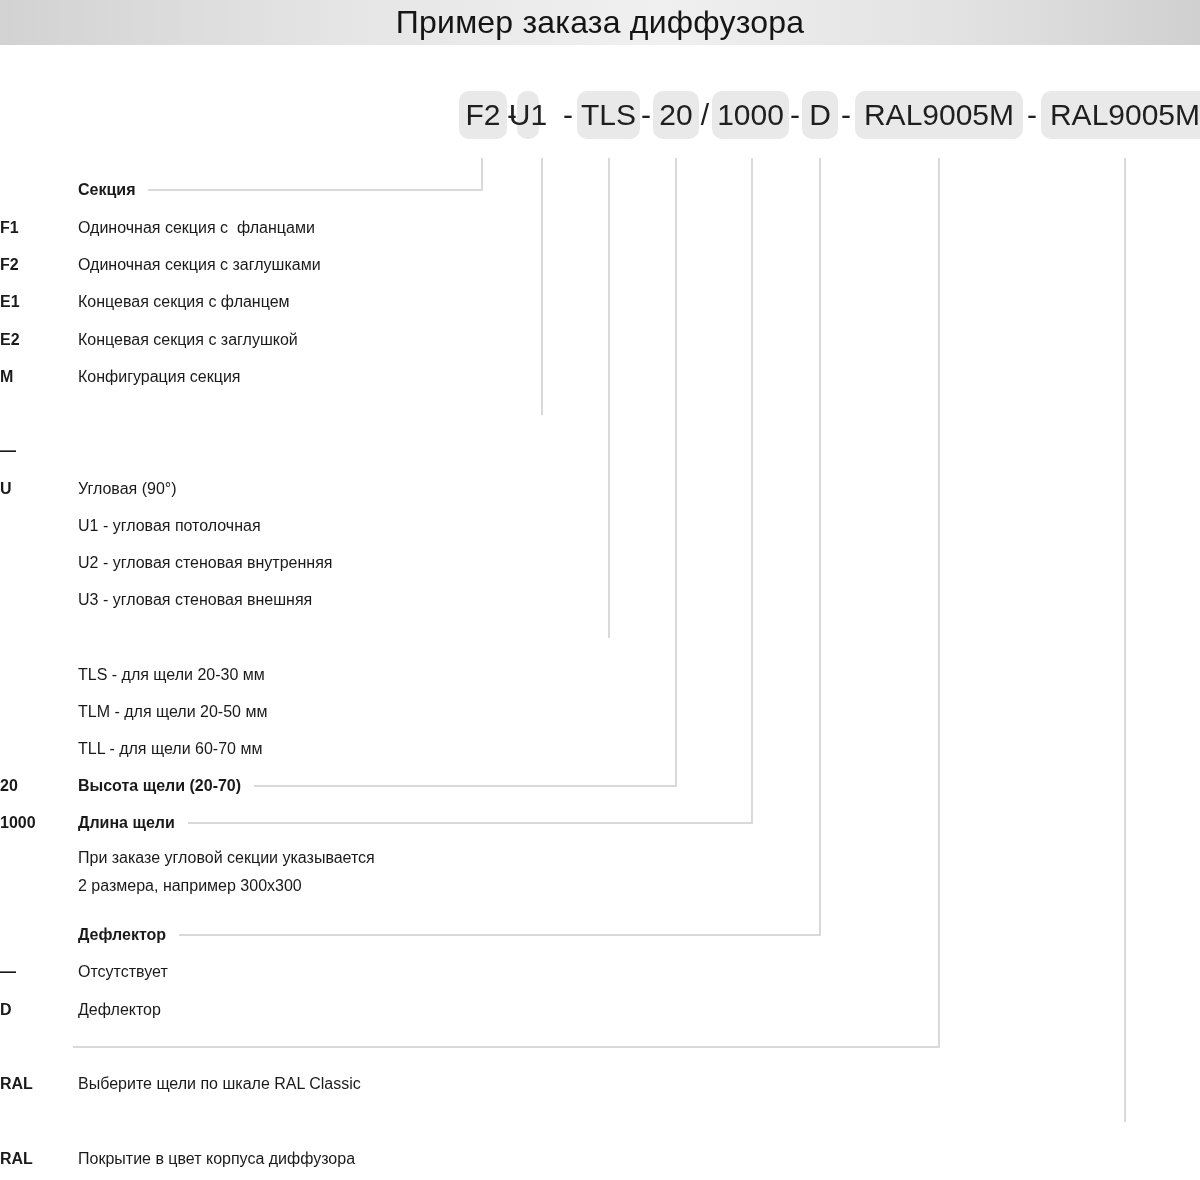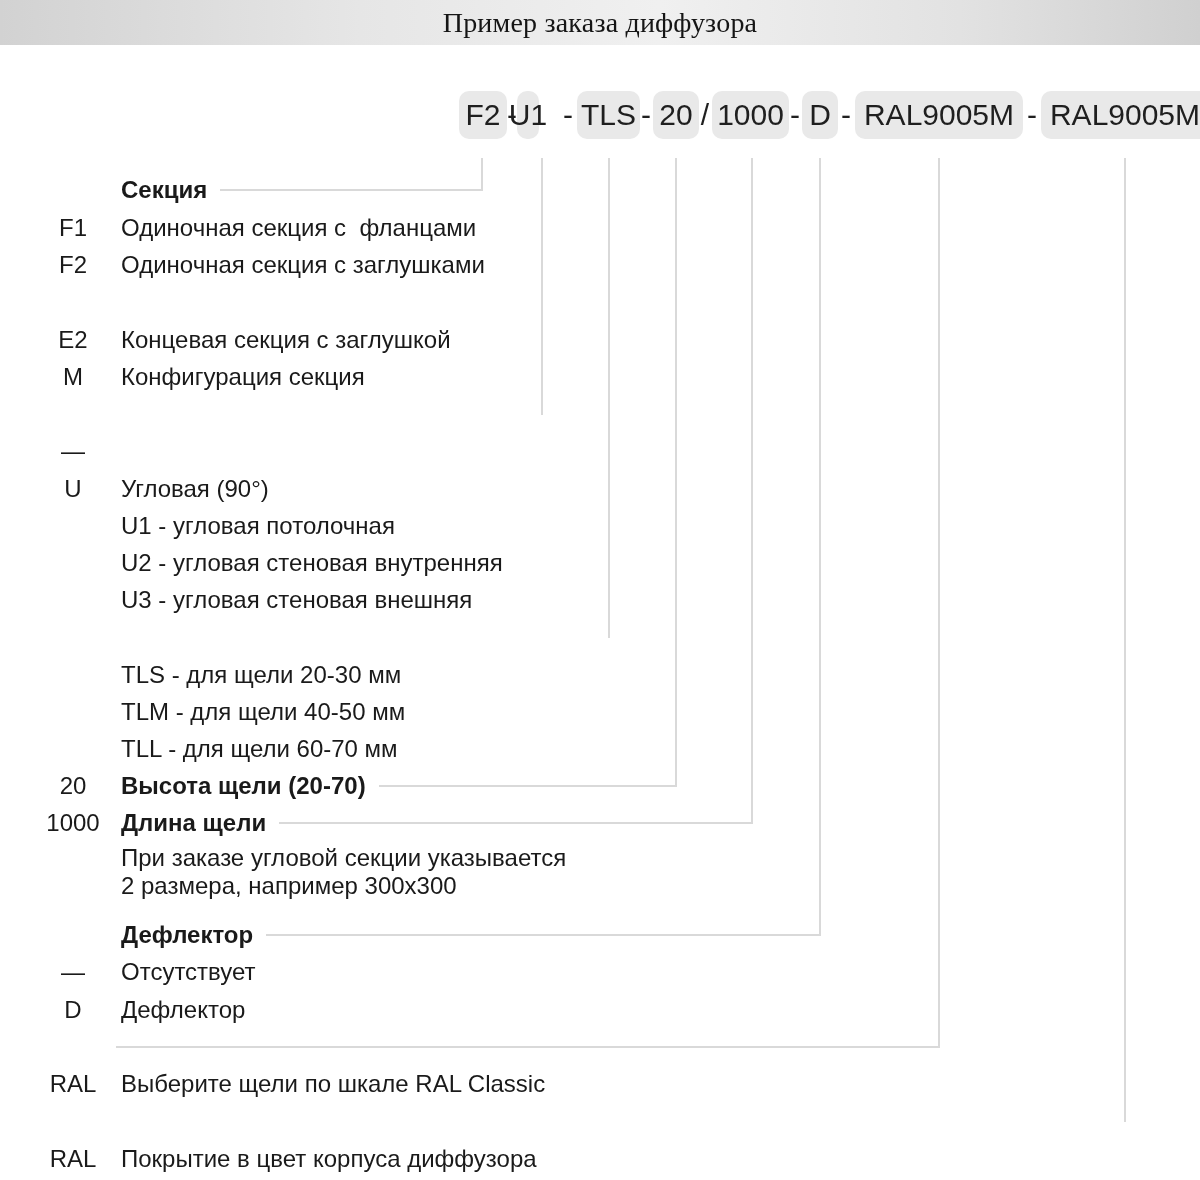--- a/index.html
+++ b/index.html
@@ -11,21 +11,21 @@
     overflow:hidden;
   }
   .page{position:relative;width:1200px;height:1180px;overflow:hidden;}
 
   
   .titlebar{
     position:absolute;left:0;top:0;width:1200px;height:45px;
     background:linear-gradient(to right,#d2d2d2 0%,#e6e6e6 30%,#f0f0f0 55%,#e2e2e2 80%,#d0d0d0 100%);
     display:flex;align-items:center;justify-content:center;
   }
-  .titlebar .t{font-size:28px;color:#151515;letter-spacing:.2px;font-family:Liberation Serif, serif;}
+  .titlebar .t{font-size:32px;color:#151515;letter-spacing:.2px;}
 
   
   .seg{
     position:absolute;top:91px;height:48px;
     background:#e9e9e9;border-radius:10px;
     display:flex;align-items:center;justify-content:center;
     font-size:30px;color:#1f1f1f;white-space:nowrap;
   }
   .sep{
     position:absolute;top:91px;height:48px;width:20px;
@@ -33,25 +33,25 @@
     font-size:30px;color:#1f1f1f;
   }
 
   
   .vline{position:absolute;top:158px;width:2px;background:#d9d9d9;}
 
   
   .row{
     position:absolute;left:0;height:38px;
     display:flex;align-items:center;
-    font-size:24px;white-space:nowrap;
+    font-size:16px;white-space:nowrap;
   }
   .row .code{
-    flex:0 0 60px;width:60px;text-align:center;
-    font-weight:400;white-space:pre;padding-left:43px;
+    flex:0 0 60px;width:60px;text-align:left;
+    font-weight:700;white-space:pre;
   }
   .row .label{margin-left:18px;white-space:pre;}
   .row.heading .label{font-weight:700;}
   .row.heading{width:auto;}
   .row.heading .hline{
     flex:1 1 auto;height:2px;background:#d9d9d9;margin-left:13px;
   }
   .row.note{height:30px;}
 </style>
 </head>
@@ -96,20 +96,24 @@
       <span class="hline"></span>
   </div>
   <div class="row" style="top:209px">
     <span class="code">F1</span>
       <span class="label">Одиночная секция с  фланцами</span>
   </div>
   <div class="row" style="top:246px">
     <span class="code">F2</span>
       <span class="label">Одиночная секция с заглушками</span>
   </div>
+  <div class="row" style="top:283px">
+    <span class="code">E1</span>
+      <span class="label">Концевая секция с фланцем</span>
+  </div>
   <div class="row" style="top:321px">
     <span class="code">E2</span>
       <span class="label">Концевая секция с заглушкой</span>
   </div>
   <div class="row" style="top:358px">
     <span class="code">M</span>
       <span class="label">Конфигурация секция</span>
   </div>
 
   <div class="row" style="top:432px">
@@ -131,21 +135,21 @@
     <span class="code"></span>
       <span class="label">U3 - угловая стеновая внешняя</span>
   </div>
 
   <div class="row" style="top:656px">
     <span class="code"></span>
       <span class="label">TLS - для щели 20-30 мм</span>
   </div>
   <div class="row" style="top:693px">
     <span class="code"></span>
-      <span class="label">TLM - для щели 40-50 мм</span>
+      <span class="label">TLM - для щели 20-50 мм</span>
   </div>
   <div class="row" style="top:730px">
     <span class="code"></span>
       <span class="label">TLL - для щели 60-70 мм</span>
   </div>
 
   <div class="row heading" style="top:767px;width:677px">
     <span class="code">20</span>
       <span class="label">Высота щели (20-70)</span>
       <span class="hline"></span>

